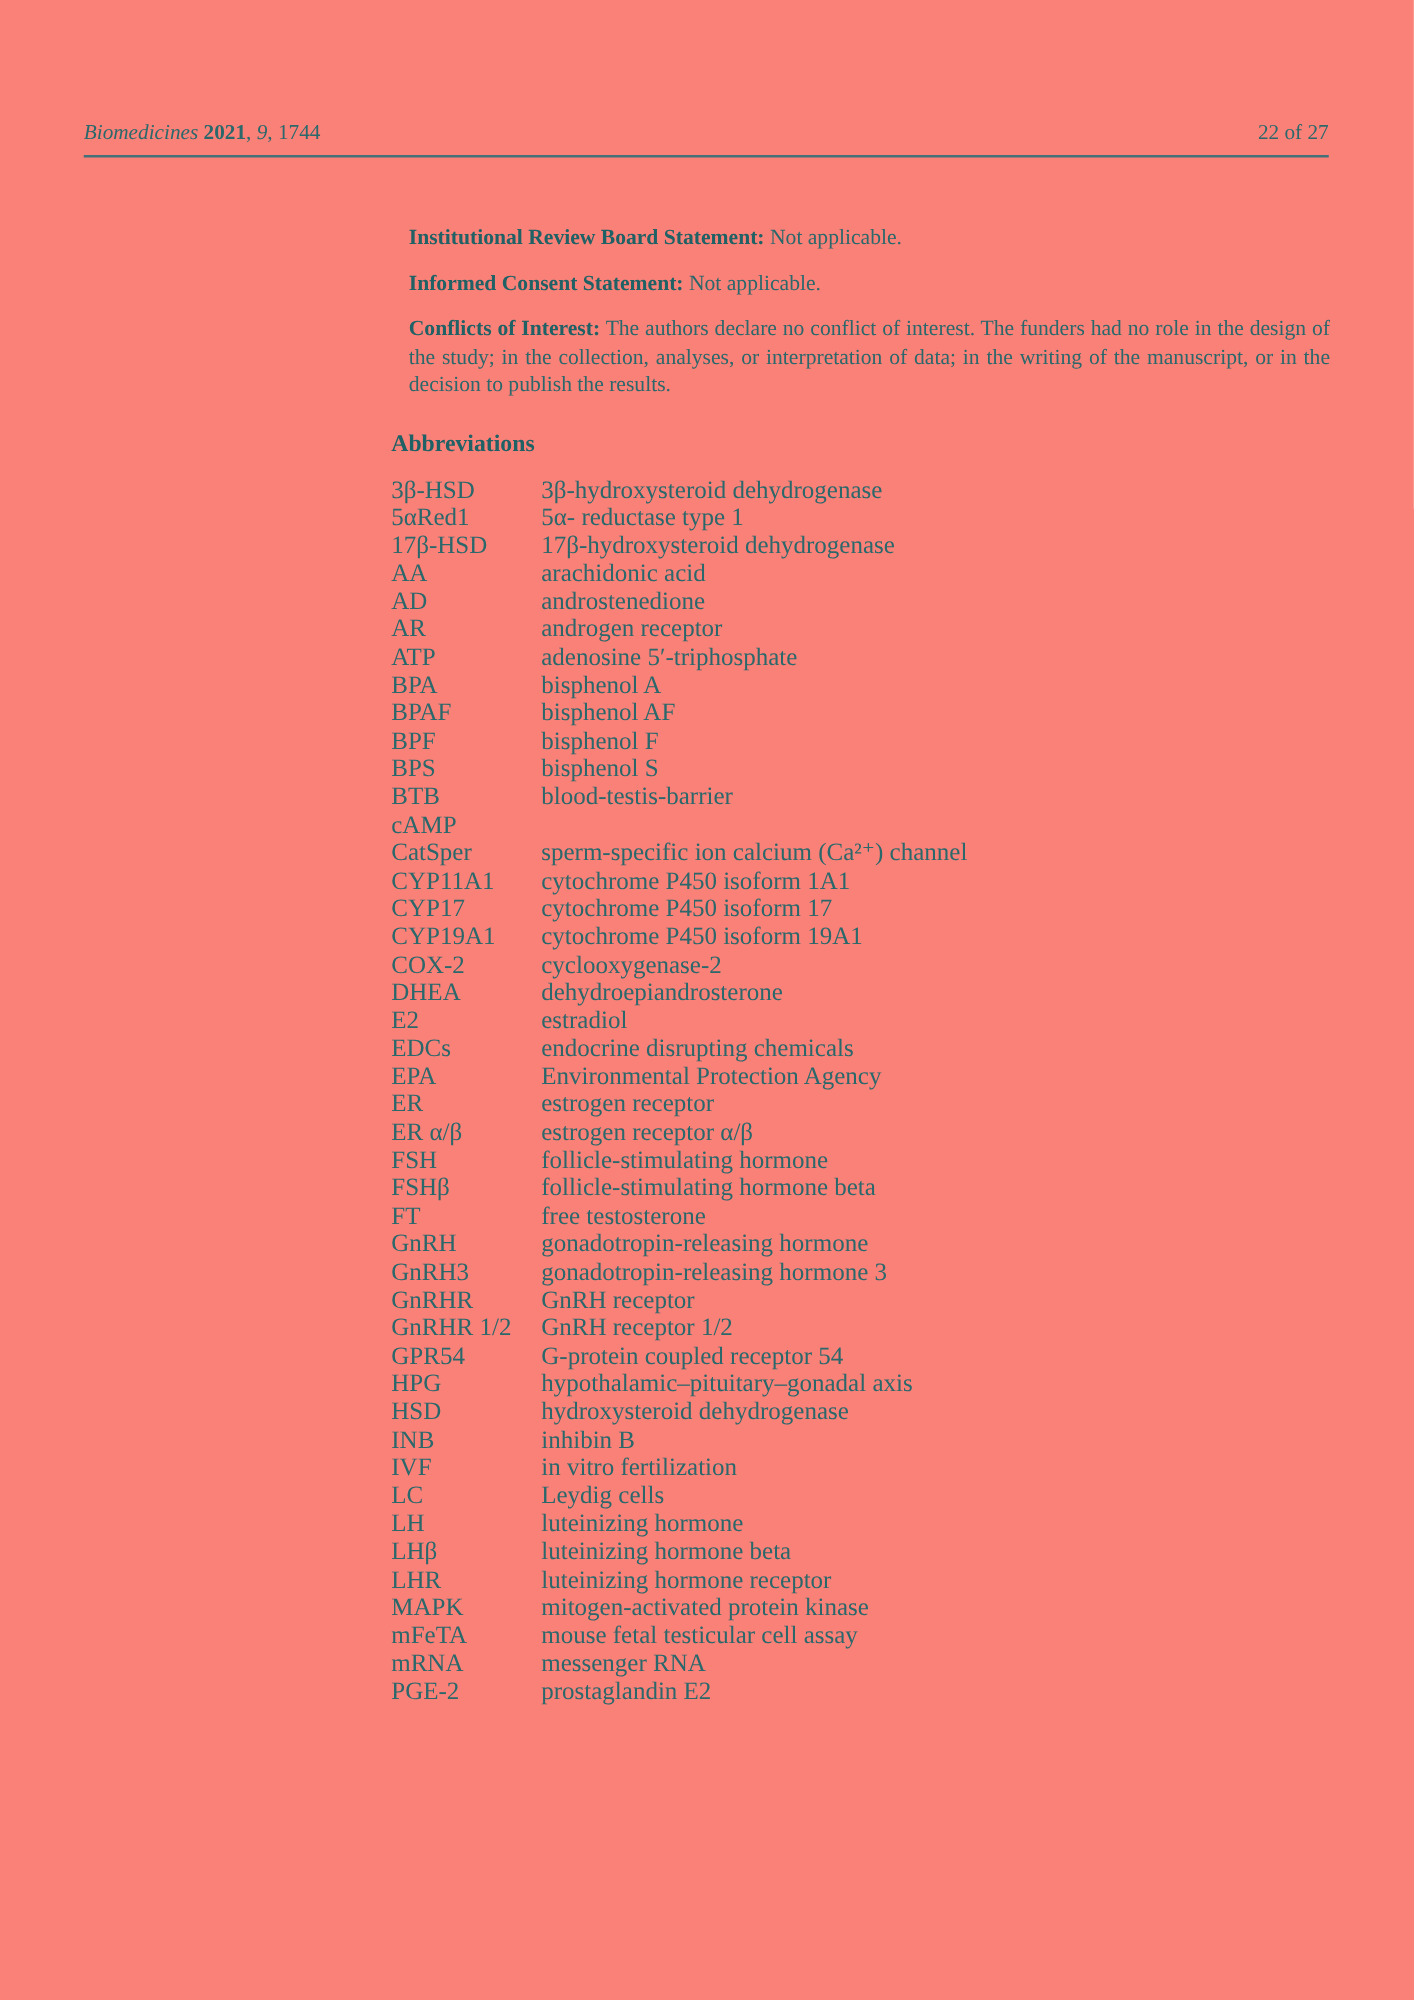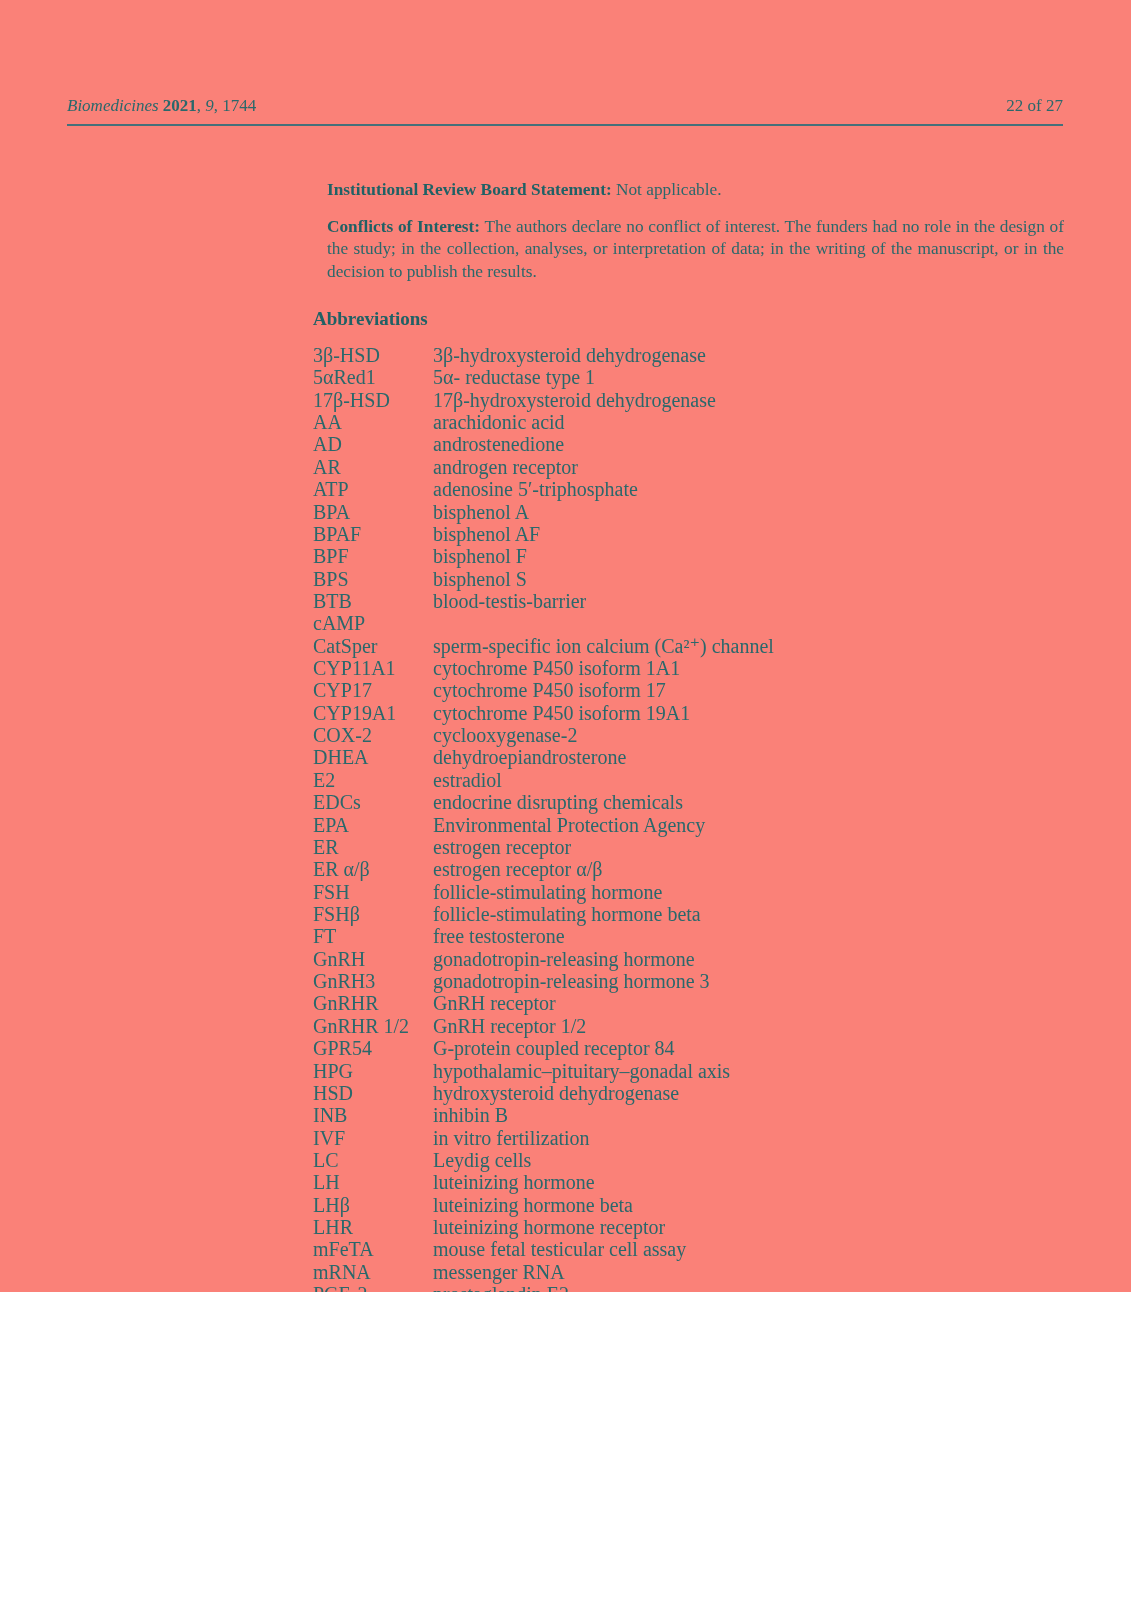--- a/index.html
+++ b/index.html
@@ -2,21 +2,21 @@
 <html><head>
 <meta charset="utf-8">
 <style>
   html, body {
     margin: 0;
     padding: 0;
   }
   .page {
     position: relative;
     width: 1131px;
-    height: 1292px;
+    height: 1600px;
     background: #fa8178;
     font-family: "Liberation Serif", "DejaVu Serif", serif;
     color: #2a686b;
     overflow: hidden;
   }
   .running-head {
     position: absolute;
     top: 96px;
     left: 67px;
     width: 996px;
@@ -77,20 +77,21 @@
     <span>22 of 27</span>
   </div>
 
   <div class="head-rule"></div>
 
   <div class="main">
 
     <div id="statements-container">
     <p class="statement"><span class="label">Institutional Review Board Statement:</span> <span class="text">Not applicable.</span></p>
 
+    <p class="statement"><span class="label">Informed Consent Statement:</span> <span class="text">Not applicable.</span></p>
 
     <p class="statement"><span class="label">Conflicts of Interest:</span> <span class="text">The authors declare no conflict of interest. The funders had no role in the design of the study; in the collection, analyses, or interpretation of data; in the writing of the manuscript, or in the decision to publish the results.</span></p>
   </div>
 
     <div class="abbrev-heading">Abbreviations</div>
 
     <div class="abbrev-list" id="abbrev-list">
     <div class="abbrev-row">
       <span class="abbrev-term">3β-HSD</span>
       <span class="abbrev-def">3β-hydroxysteroid dehydrogenase</span>
@@ -242,21 +243,21 @@
       <span class="abbrev-def">GnRH receptor</span>
     </div>
 
     <div class="abbrev-row">
       <span class="abbrev-term">GnRHR 1/2</span>
       <span class="abbrev-def">GnRH receptor 1/2</span>
     </div>
 
     <div class="abbrev-row">
       <span class="abbrev-term">GPR54</span>
-      <span class="abbrev-def">G-protein coupled receptor 84</span>
+      <span class="abbrev-def">G-protein coupled receptor 54</span>
     </div>
 
     <div class="abbrev-row">
       <span class="abbrev-term">HPG</span>
       <span class="abbrev-def">hypothalamic–pituitary–gonadal axis</span>
     </div>
 
     <div class="abbrev-row">
       <span class="abbrev-term">HSD</span>
       <span class="abbrev-def">hydroxysteroid dehydrogenase</span>
@@ -285,20 +286,24 @@
     <div class="abbrev-row">
       <span class="abbrev-term">LHβ</span>
       <span class="abbrev-def">luteinizing hormone beta</span>
     </div>
 
     <div class="abbrev-row">
       <span class="abbrev-term">LHR</span>
       <span class="abbrev-def">luteinizing hormone receptor</span>
     </div>
 
+    <div class="abbrev-row">
+      <span class="abbrev-term">MAPK</span>
+      <span class="abbrev-def">mitogen-activated protein kinase</span>
+    </div>
 
     <div class="abbrev-row">
       <span class="abbrev-term">mFeTA</span>
       <span class="abbrev-def">mouse fetal testicular cell assay</span>
     </div>
 
     <div class="abbrev-row">
       <span class="abbrev-term">mRNA</span>
       <span class="abbrev-def">messenger RNA</span>
     </div>

